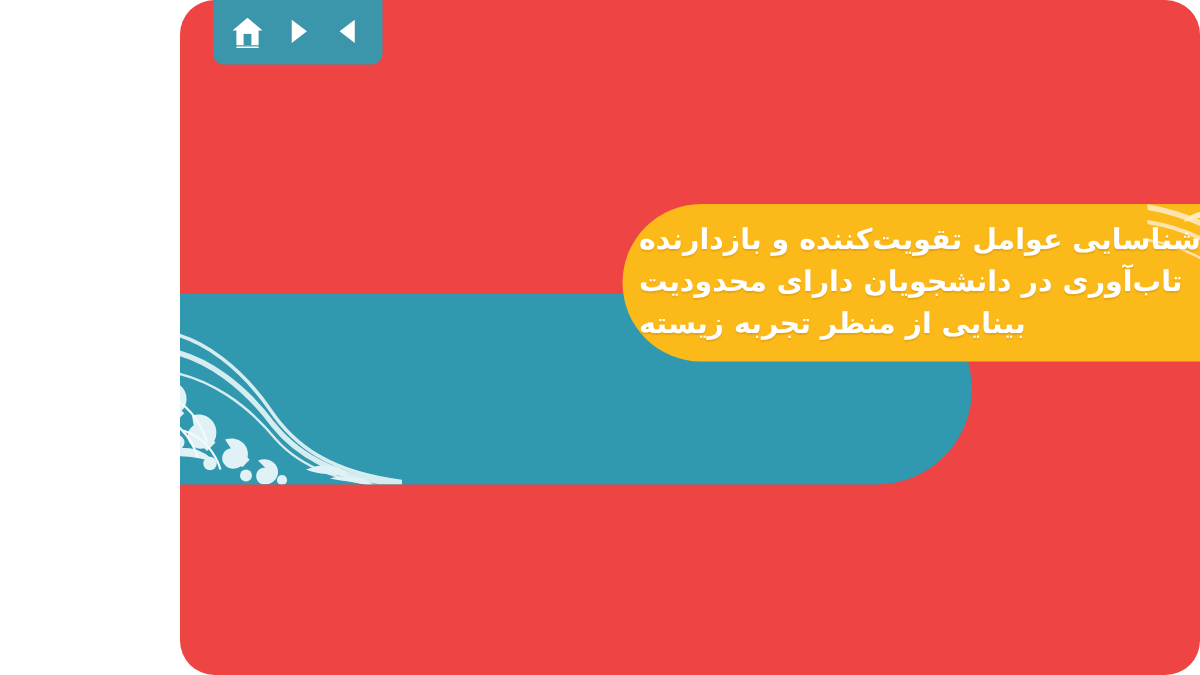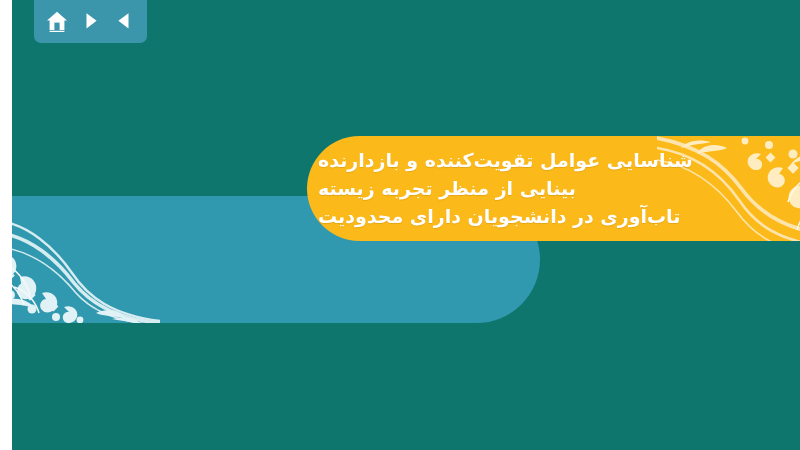--- a/index.html
+++ b/index.html
@@ -8,24 +8,25 @@
   }
   body {
     width: 800px;
     height: 450px;
     overflow: hidden;
     font-family: "DejaVu Sans", sans-serif;
   }
 
   #slide {
     position: relative;
-    width: 788px;
+    width: 680px;
     height: 450px;
-    background: #0f766e;
-    overflow: hidden;
+    background: #ef4444;
+    overflow: hidden;
+    border-radius: 23px;
   }
 
   
   #nav-toolbar {
     position: absolute;
     left: 22px;
     top: -10px;
     width: 113px;
     height: 53px;
     background: #3c96ab;
@@ -182,22 +183,22 @@
       <g fill="none" stroke="#ffffff" stroke-width="1.5">
         <path d="M170,62 c-16,4 -26,18 -30,32"></path>
         <path d="M156,40 c-14,4 -22,16 -25,26"></path>
         <path d="M170,48 c-12,6 -20,16 -24,28"></path>
       </g>
     </svg>
   </div>
 
   <div id="title-block">
     <div class="title-line">شناسایی عوامل تقویت‌کننده و بازدارنده</div>
+    <div class="title-line">تاب‌آوری در دانشجویان دارای محدودیت</div>
     <div class="title-line">بینایی از منظر تجربه زیسته</div>
-    <div class="title-line">تاب‌آوری در دانشجویان دارای محدودیت</div>
   </div>
 
   <div id="nav-toolbar">
 
     <div class="nav-btn">
       <svg width="20" height="20" viewBox="0 0 20 20">
         <path d="M14.5 2.2 L4.4 9.8 L14.5 17.6 Z" fill="#ffffff"></path>
       </svg>
     </div>
 

